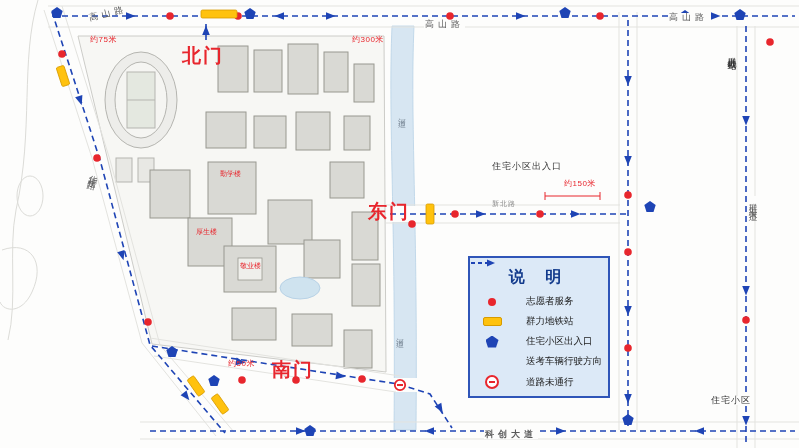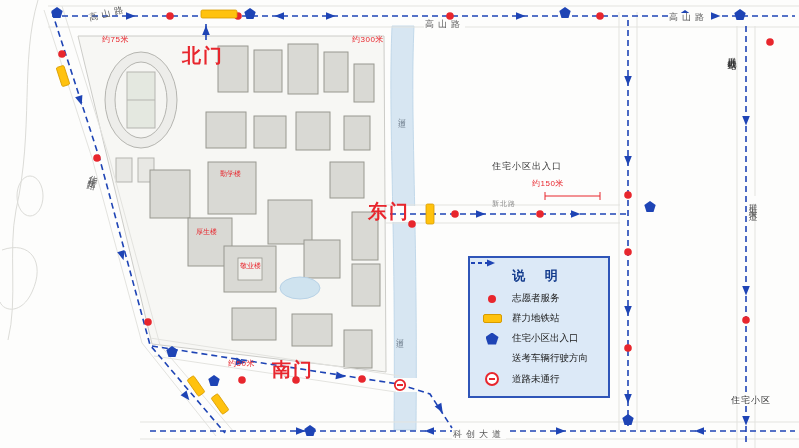--- a/index.html
+++ b/index.html
@@ -24,22 +24,22 @@
   .campus{fill:#f7f7f4;stroke:#ccccc8;stroke-width:1;}
   .bld{fill:#d9d9d4;stroke:#98988f;stroke-width:1;}
   .court{fill:#efefeb;stroke:#98988f;stroke-width:0.8;}
   .riverband{fill:#d7e6f2;stroke:#b8d2e6;stroke-width:0.8;}
   .bridge{fill:#fdfdfc;}
   .stad{stroke:#b5b5b0;stroke-width:1;}
 
   
   .legend{position:absolute;left:468px;top:256px;width:142px;height:142px;box-sizing:border-box;
           background:var(--legend-bg,#dce9f7);border:2px solid #2f55b8;padding:7px 9px;}
-  .legend-title{text-align:center;font-weight:bold;font-size:13px;color:#123a8c;letter-spacing:8px;margin:2px 0 7px 0;}
-  .legend-item{display:flex;align-items:center;gap:7px;margin:7px 0;font-size:9.5px;color:#1a1a1a;white-space:nowrap;}
+  .legend-title{text-align:center;font-weight:bold;font-size:16px;color:#123a8c;letter-spacing:8px;margin:2px 0 7px 0;}
+  .legend-item{display:flex;align-items:center;gap:21px;margin:7px 0;font-size:9.5px;color:#1a1a1a;white-space:nowrap;}
   .licon{width:26px;min-width:26px;display:flex;justify-content:center;align-items:center;}
   .ic-dot{width:8px;height:8px;border-radius:50%;background:var(--marker-red,#e8262d);}
   .ic-bar{width:17px;height:7px;border-radius:2px;background:var(--dropoff-yellow,#ffc20e);border:1px solid #d79b00;}
   .ic-pent{width:13px;height:12px;background:var(--route-blue,#1e44b5);
            clip-path:polygon(50% 0,100% 38%,81% 100%,19% 100%,0 38%);}
   .ic-noentry{width:10px;height:10px;border-radius:50%;background:#fff;border:2px solid var(--marker-red,#e8262d);
               display:flex;align-items:center;justify-content:center;}
   .ic-noentry i{display:block;width:6px;height:2px;background:var(--marker-red,#e8262d);}
   .arr-line{stroke:var(--route-blue,#1e44b5);stroke-width:2;stroke-dasharray:4 3;fill:none;}
   .arr-head{fill:var(--route-blue,#1e44b5);}
@@ -186,35 +186,35 @@
         <path d="M5.5 0 L-4 3.8 L-4 -3.8 Z" fill="#1e44b5" transform="translate(440 408) rotate(60)"></path>
         <path d="M5.5 0 L-4 3.8 L-4 -3.8 Z" fill="#1e44b5" transform="translate(206 31) rotate(-90)"></path>
       </g>
   </svg>
 
   <div class="lbl road" style="left:88px;top:14px;transform:rotate(-14deg);transform-origin:left top;">高山路</div>
   <div class="lbl road bg" style="left:424px;top:20px;">高山路</div>
   <div class="lbl road bg" style="left:668px;top:13px;">高山路</div>
   <div class="lbl road v" style="left:90px;top:168px;transform:rotate(15deg);letter-spacing:3px;">华榜路</div>
   <div class="lbl road v bg" style="left:747px;top:196px;letter-spacing:3px;">群力大道</div>
-  <div class="lbl road bg" style="left:452px;top:430px;">科创大道</div>
+  <div class="lbl road bg" style="left:484px;top:430px;font-weight:bold;">科创大道</div>
   <div class="lbl" style="left:492px;top:200px;font-size:7px;color:#8a8a8a;letter-spacing:1px;">新北路</div>
   <div class="lbl area v" style="left:727px;top:50px;font-size:9px;">群力地铁站</div>
   <div class="lbl river-lbl v" style="left:397px;top:112px;">河道</div>
   <div class="lbl river-lbl v" style="left:395px;top:332px;">河道</div>
   <div class="lbl area" style="left:492px;top:162px;">住宅小区出入口</div>
-  <div class="lbl area bg" style="left:710px;top:396px;margin-left:20px;">住宅小区</div>
+  <div class="lbl area bg" style="left:710px;top:396px;">住宅小区</div>
 
   <div class="lbl gate" style="left:182px;top:46px;">北门</div>
   <div class="lbl gate" style="left:368px;top:202px;">东门</div>
   <div class="lbl gate" style="left:272px;top:340px;margin-top:20px;">南门</div>
 
-  <div class="lbl dist" style="left:102px;top:36px;">约75米</div>
+  <div class="lbl dist" style="left:90px;top:36px;">约75米</div>
   <div class="lbl dist" style="left:352px;top:36px;">约300米</div>
-  <div class="lbl dist" style="left:532px;top:180px;">约150米</div>
+  <div class="lbl dist" style="left:564px;top:180px;">约150米</div>
   <div class="lbl dist" style="left:228px;top:360px;">约50米</div>
 
   <div class="lbl bldg" style="left:220px;top:170px;">勤学楼</div>
   <div class="lbl bldg" style="left:196px;top:228px;">厚生楼</div>
   <div class="lbl bldg" style="left:240px;top:262px;">敬业楼</div>
 
   <div class="legend">
     <div class="legend-title">说 明</div>
 
     <div class="legend-item">

